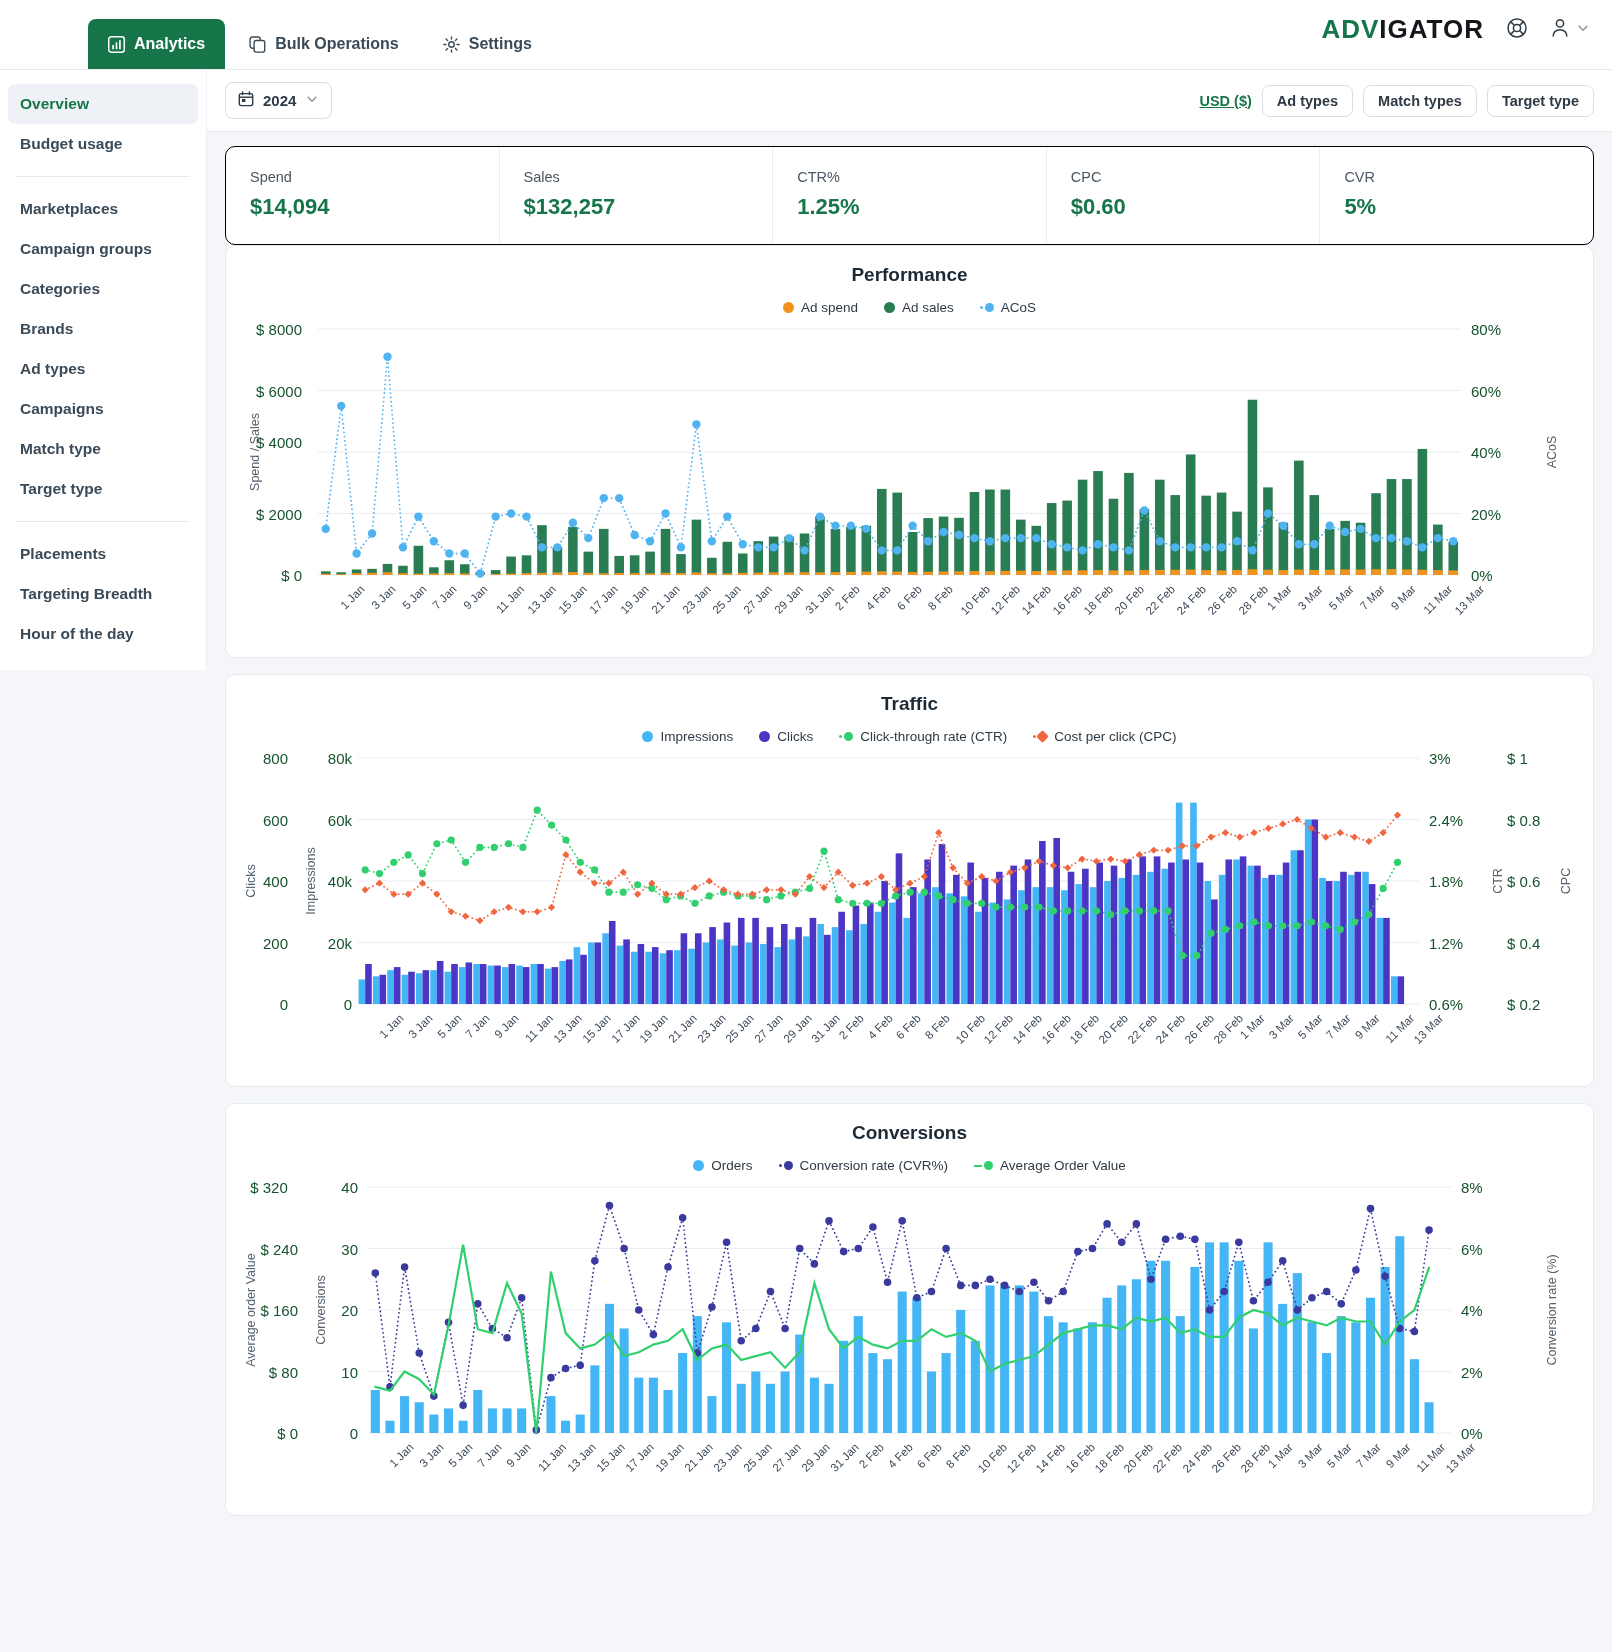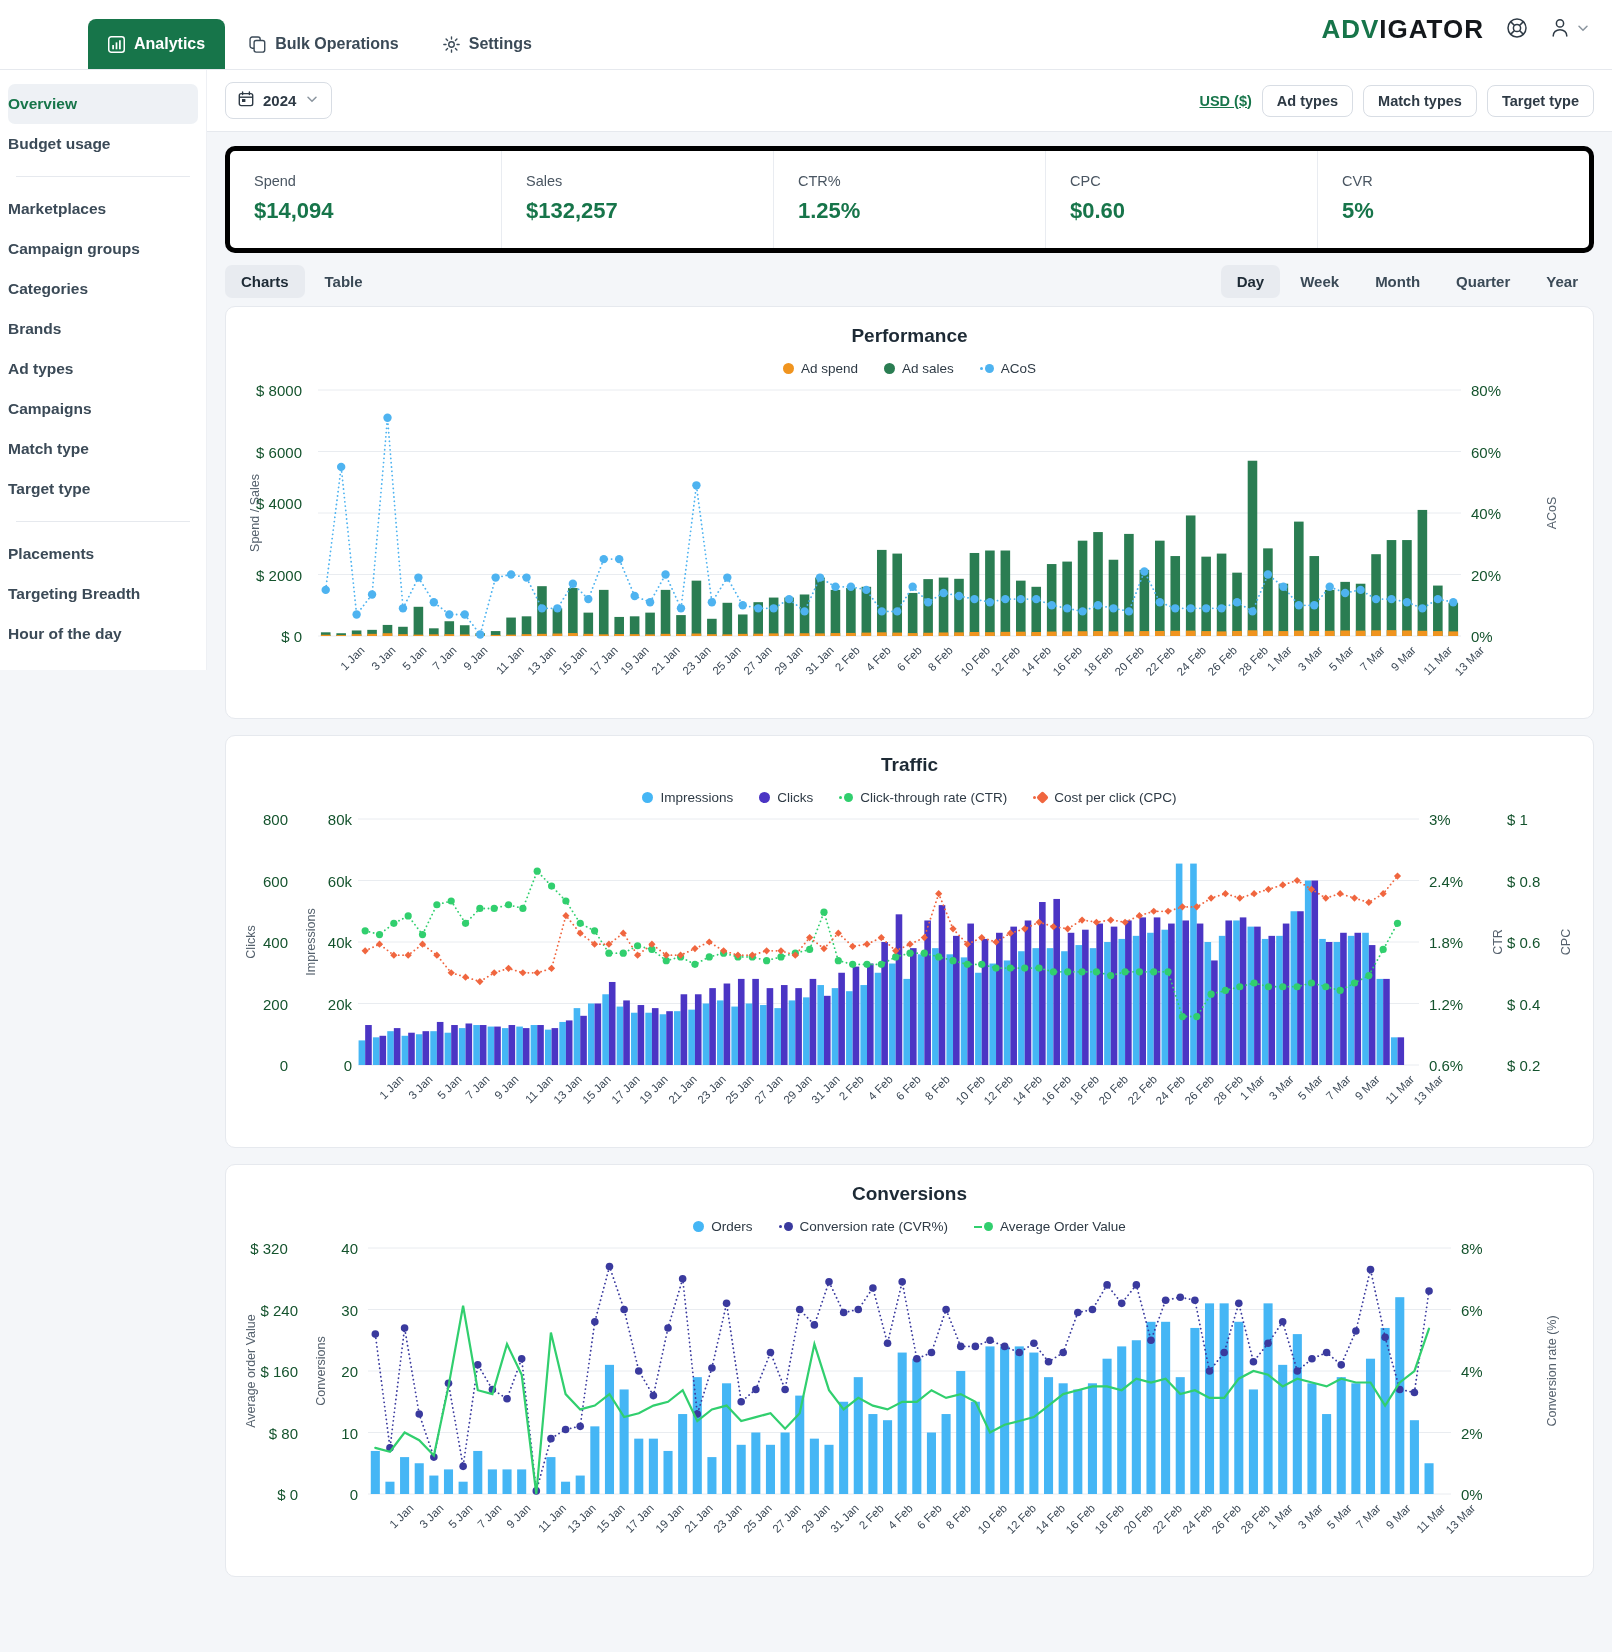--- a/index.html
+++ b/index.html
@@ -31,21 +31,21 @@
   .logo .g { color:#17754a; }
   .logo .b { color:#14181c; }
   .icon-btn { cursor:pointer; display:flex; align-items:center; gap:6px; color:#3b4a57;}
   
   .shell { display:flex; height: calc(1652px - 70px); }
   .sidebar {
     width:207px; background:#fff; padding:14px 0 0 0; flex:none;
     border-right:1px solid #eef0f4; height:600px;
   }
   .side-item {
-    padding:11px 0; margin:0 8px; font-size:15.5px; font-weight:600;
+    padding:11px 12px; margin:0 8px; font-size:15.5px; font-weight:600;
     color:#3b4a57; border-radius:7px; cursor:pointer;
   }
   .side-item.active { background:#eef1f5; color:#17754a; }
   .side-sep { height:1px; background:#e6e9ee; margin:12px 16px; }
   .main { flex:1; padding:0; overflow:hidden; }
   
   .filterbar {
     height:62px; background:#fff; display:flex; align-items:center;
     padding:0 18px; border-bottom:1px solid #e6e9ee;
   }
@@ -55,21 +55,21 @@
     background:#fff;
   }
   .filter-right { margin-left:auto; display:flex; align-items:center; gap:10px; }
   .curr-link { color:#17754a; font-size:14.5px; font-weight:600; text-decoration:underline; cursor:pointer; }
   .pill {
     border:1px solid #d8dde4; border-radius:8px; padding:7px 14px;
     font-size:14.5px; font-weight:600; background:#fff; cursor:pointer; color:#2e3a45;
   }
   
   .kpi-wrap { padding:14px 18px 0 18px; }
-  .kpis { display:flex; background:#fff; border:5px solid #000000; border-radius:10px; overflow:hidden; }
+  .kpis { display:flex; background:#fff; border:1px solid #000000; border-radius:10px; overflow:hidden; }
   .kpi { flex:1; padding:22px 24px 24px 24px; border-right:1px solid #e9ecf1; }
   .kpi:last-child { border-right:none; }
   .kpi-label { font-size:14.5px; color:#4a5662; margin-bottom:9px; }
   .kpi-value { font-size:22px; font-weight:700; color:#17754a; }
   
   .viewbar { display:flex; align-items:center; padding:12px 18px 8px 18px; }
   .seg { display:flex; gap:4px; }
   .seg-item { padding:8px 16px; border-radius:7px; font-size:15px; font-weight:600; color:#3b4a57; cursor:pointer; }
   .seg-item.active { background:#e8ebf0; color:#1d2a35; }
   .seg.right { margin-left:auto; }
@@ -225,33 +225,20 @@
           <div class="kpi-label">CPC</div>
           <div class="kpi-value">$0.60</div>
         </div>
         <div class="kpi">
           <div class="kpi-label">CVR</div>
           <div class="kpi-value">5%</div>
         </div>
       </div>
     </div>
 
-    <div class="viewbar">
-      <div class="seg">
-        <div class="seg-item active">Charts</div>
-        <div class="seg-item">Table</div>
-      </div>
-      <div class="seg right">
-        <div class="seg-item active">Day</div>
-        <div class="seg-item">Week</div>
-        <div class="seg-item">Month</div>
-        <div class="seg-item">Quarter</div>
-        <div class="seg-item">Year</div>
-      </div>
-    </div>
 
     <div class="card">
       <div class="card-title">Performance</div>
       <div class="legend">
         <div class="legend-item">
           <span class="lg-dot" style="background:#f0941f"></span>
           <span>Ad spend</span>
         </div>
         <div class="legend-item">
           <span class="lg-dot" style="background:#2a7d52"></span>

